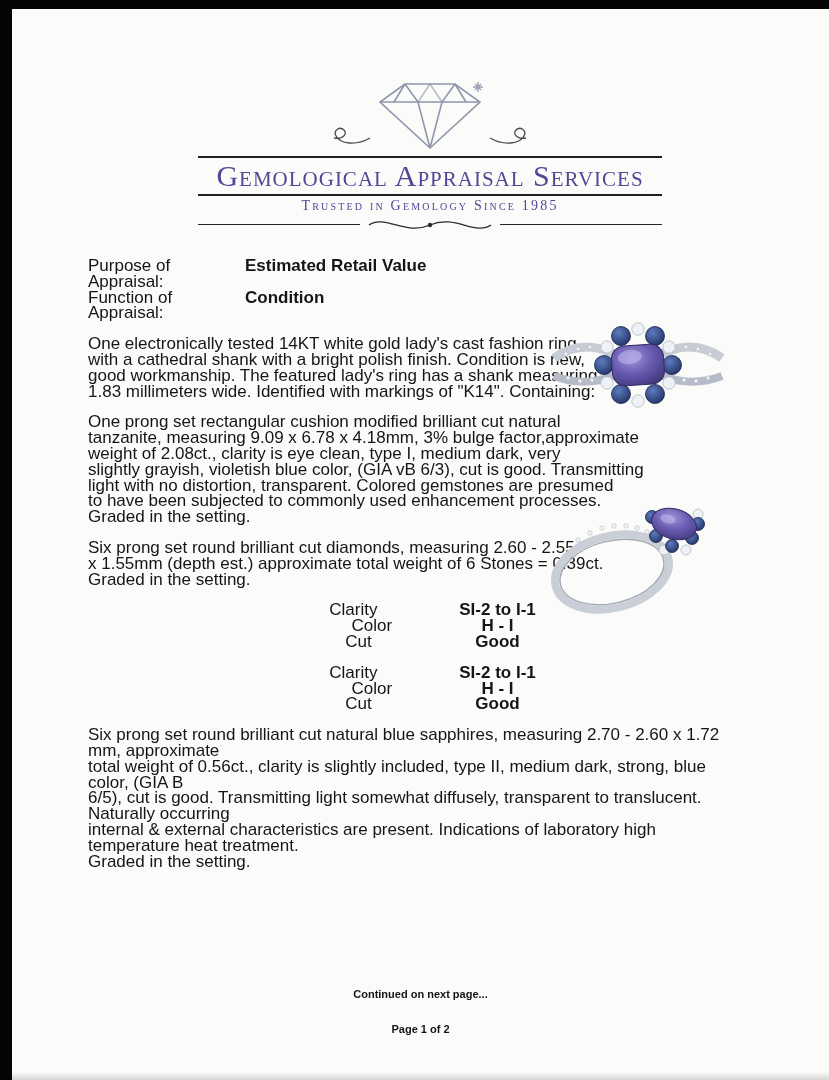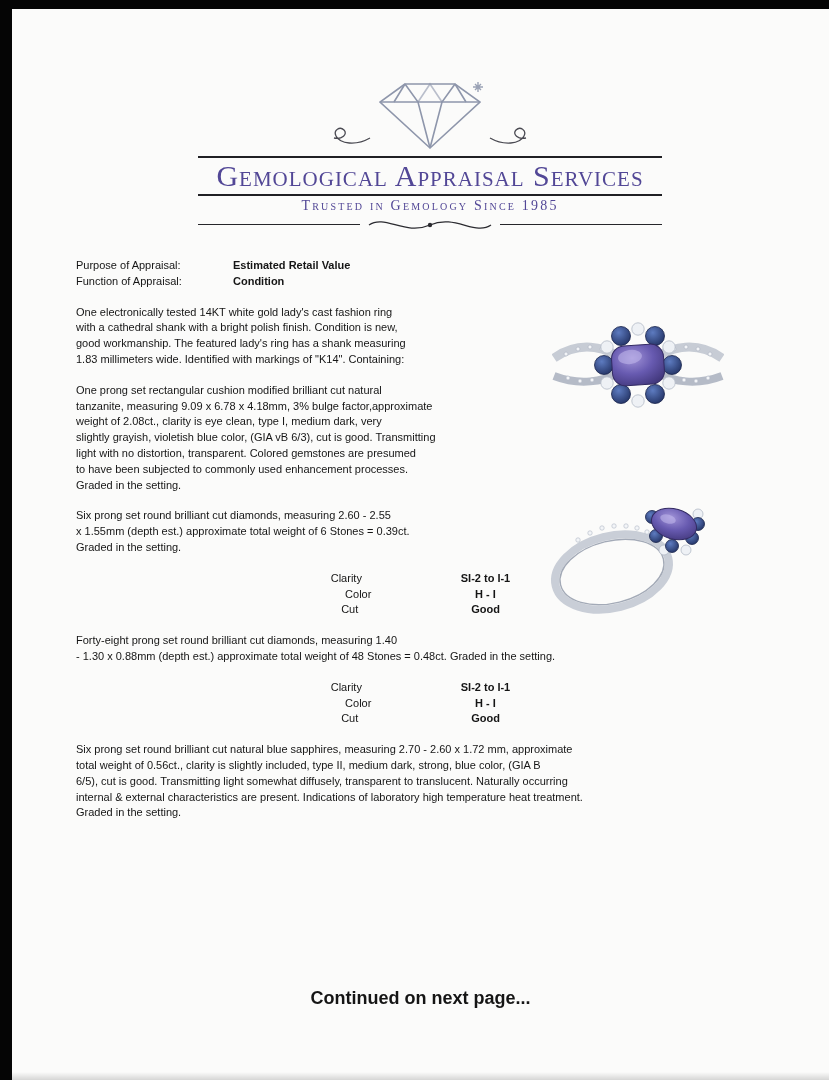--- a/index.html
+++ b/index.html
@@ -24,39 +24,39 @@
     color:#524796; margin:2px 0 1px 0; line-height:1.05; white-space:nowrap;
   }
   .tagline {
     font-family:"Liberation Serif", serif; font-variant:small-caps;
     font-size:14px; letter-spacing:2.2px; color:#524796; margin:2px 0 3px 0;
   }
   .ornament-row { display:flex; align-items:center; gap:5px; margin-top:1px; }
   .orn-line { flex:1; height:1.5px; background:#26262a; }
 
   
-  .content { position:absolute; left:76px; top:258px; width:662px; font-size:11px; line-height:15.8px; }
+  .content { position:absolute; left:88px; top:258px; width:662px; font-size:17px; line-height:15.8px; }
   .kv-row { display:flex; }
   .kv-label { width:157px; }
   .kv-value { font-weight:bold; }
   .para { margin:15px 0 0 0; white-space:pre-line; }
   .grade-table { margin:15px 0 0 27px; }
   .grade-row { display:flex;justify-content:center; }
   .grade-label { width:130px; }
   .grade-value { font-weight:bold; }
 
   
   figure.photo { position:absolute; margin:0; padding:0; }
   .photo-top  { left:552px; top:288px; }
   .photo-side { left:540px; top:484px; }
 
   
   .footer-continued, .footer-page {
     position:absolute; left:12px; right:0; text-align:center;
-    font-weight:bold; font-size:18px;
+    font-weight:bold; font-size:11px;
   }
   .footer-continued { top:988px; }
   .footer-page { top:1023px; }
 </style>
 </head>
 <body>
 
 <div class="page">
 
   <div class="scan-edge-top"></div>
@@ -128,22 +128,20 @@
       <div class="grade-row">
         <span class="grade-label">Color</span>
         <span class="grade-value">H - I</span>
       </div>
       <div class="grade-row">
         <span class="grade-label">Cut</span>
         <span class="grade-value">Good</span>
       </div>
     </div>
 
-    <p class="para">Forty-eight prong set round brilliant cut diamonds, measuring 1.40
-- 1.30 x 0.88mm (depth est.) approximate total weight of 48 Stones = 0.48ct. Graded in the setting.</p>
 
     <div class="grade-table">
       <div class="grade-row">
         <span class="grade-label">Clarity</span>
         <span class="grade-value">SI-2 to I-1</span>
       </div>
       <div class="grade-row">
         <span class="grade-label">Color</span>
         <span class="grade-value">H - I</span>
       </div>
@@ -256,14 +254,15 @@
           <circle cx="152" cy="54" r="6.5"></circle>
         <circle cx="158" cy="40" r="6.5"></circle>
           <circle cx="112" cy="33" r="6.5"></circle>
       </g>
       <ellipse cx="134" cy="40" rx="23" ry="15" fill="url(#tanzGrad2)" stroke="#332b63" stroke-width="1" transform="rotate(16 134 40)"></ellipse>
       <ellipse cx="128" cy="35" rx="8" ry="4.5" fill="#c3baec" opacity="0.55" transform="rotate(16 128 35)"></ellipse>
     </svg>
   </figure>
 
   <div class="footer-continued">Continued on next page...</div>
+  <div class="footer-page">Page 1 of 2</div>
 
 </div>
 
 </body></html>

